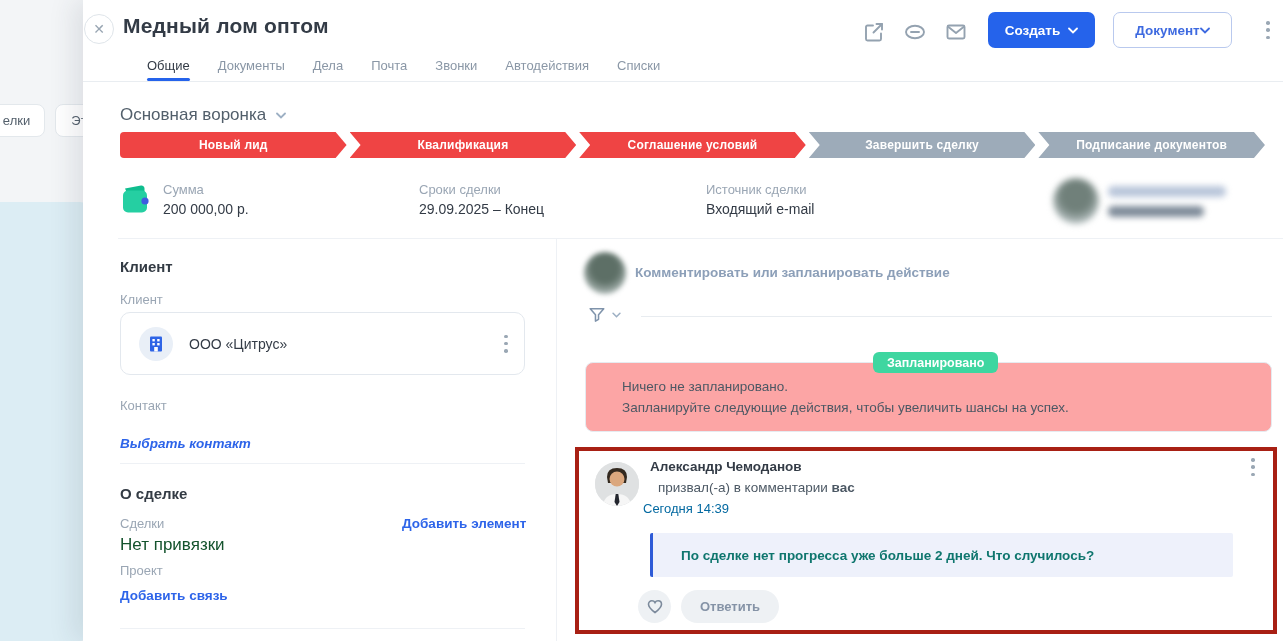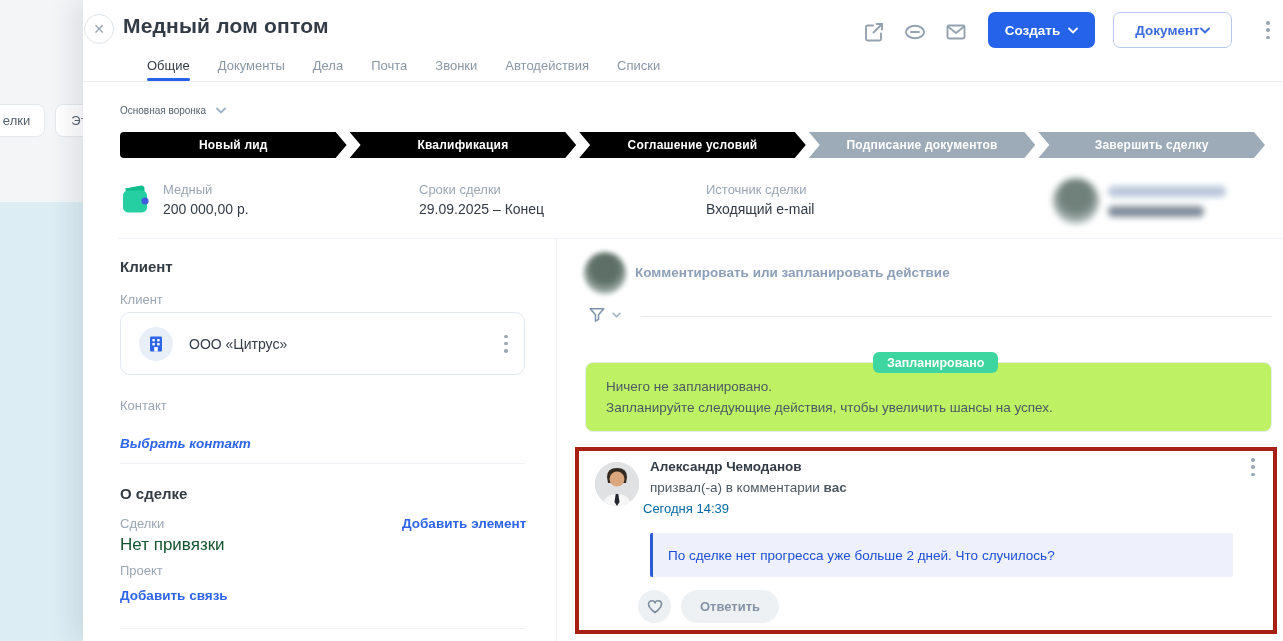--- a/index.html
+++ b/index.html
@@ -31,27 +31,27 @@
   
   .hicon { position:absolute; top:20px; width:24px; height:24px; color:#94a2b0; cursor:pointer; }
   .hicon svg { width:100%; height:100%; }
   .btn-create { position:absolute; left:988px; top:12px; width:107px; height:36px; background:#2563eb; border:none; border-radius:7px; color:#fff; font-size:13.5px; font-weight:700; display:flex; align-items:center; justify-content:center; gap:8px; cursor:pointer; }
   .btn-document { position:absolute; left:1113px; top:12px; width:119px; height:36px; background:#fff; border:1px solid #b9c9ee; border-radius:7px; color:#3e6ae0; font-size:13.5px; font-weight:700; display:flex; align-items:center; justify-content:center; gap:0; cursor:pointer; }
   .kebab { width:4px; height:18px; display:inline-flex; flex-direction:column; justify-content:space-between; cursor:pointer; }
   .kebab i { width:3.5px; height:3.5px; border-radius:50%; background:#9aa7b4; }
   .kebab-top { position:absolute; left:1266px; top:21px; }
 
   
-  .funnel-label { position:absolute; left:120px; top:105px; font-size:10px; color:#525f6b; display:flex; align-items:center; gap:10px; cursor:pointer; }
+  .funnel-label { position:absolute; left:120px; top:105px; font-size:17px; color:#525f6b; display:flex; align-items:center; gap:10px; cursor:pointer; }
   .chev { display:inline-block; }
   .pipeline { position:absolute; left:120px; top:132px; width:1145px; height:26px; display:flex; gap:3px; }
   .stage { flex:1; display:flex; align-items:center; justify-content:center; font-size:12px; font-weight:700; color:#fff; letter-spacing:.2px; cursor:pointer; }
   .stage.first { clip-path:polygon(0 0, calc(100% - 11px) 0, 100% 50%, calc(100% - 11px) 100%, 0 100%); border-radius:4px 0 0 4px; }
   .stage.mid { clip-path:polygon(0 0, calc(100% - 11px) 0, 100% 50%, calc(100% - 11px) 100%, 0 100%, 11px 50%); }
-  .stage.orange { background:#000000; }
+  .stage.orange { background:#ef4444; }
   .stage.gray { background:#9dabb9; }
 
   
   .wallet-icon { position:absolute; left:121px; top:184px; width:28px; height:30px; }
   .sum-label { position:absolute; font-size:13px; color:#9aa6b4; }
   .sum-value { position:absolute; font-size:14px; color:#333b46; }
   .resp-avatar { position:absolute; left:1053px; top:178px; width:46px; height:46px; border-radius:50%; background:radial-gradient(circle at 50% 40%, #70807a 0 40%, #b9c3c4 75%, #dfe5e6); filter:blur(3px); }
   .resp-line1 { position:absolute; left:1108px; top:186px; width:118px; height:11px; border-radius:5px; background:#b9c6da; filter:blur(3px); }
   .resp-line2 { position:absolute; left:1108px; top:206px; width:96px; height:11px; border-radius:5px; background:#7e8b99; filter:blur(3px); }
 
@@ -67,31 +67,31 @@
   .org-badge { width:34px; height:34px; border-radius:50%; background:#e9eff7; display:flex; align-items:center; justify-content:center; flex:none; }
   .client-name { font-size:14px; color:#333b46; flex:1; }
 
   
   .composer-avatar { position:absolute; left:584px; top:252px; width:42px; height:42px; border-radius:50%; background:radial-gradient(circle at 50% 40%, #5d6f66 0 40%, #a9b5b2 75%, #d8dedd); filter:blur(2.5px); }
   .composer-text { position:absolute; left:635px; top:265px; font-size:13.5px; font-weight:600; color:#8c9fb8; cursor:text; }
   .filter-btn { position:absolute; left:588px; top:306px; display:flex; align-items:center; gap:6px; color:#7f93ab; cursor:pointer; }
   .filter-hr { position:absolute; left:641px; top:316px; width:631px; height:1px; background:#e8ecf0; }
 
   .planned-badge { position:absolute; left:873px; top:352px; height:21px; padding:0 14px; background:#3ed6a0; border-radius:6px; color:#fff; font-size:12.5px; font-weight:700; display:flex; align-items:center; z-index:3; }
-  .planned-box { position:absolute; left:585px; top:362px; width:687px; height:70px; background:#bef264; border:1px solid #e6ebf0; border-radius:8px; padding:13px 20px; }
+  .planned-box { position:absolute; left:585px; top:362px; width:687px; height:70px; background:#fca5a5; border:1px solid #e6ebf0; border-radius:8px; padding:13px 36px; }
   .planned-box p { font-size:13.5px; color:#4c5864; line-height:21px; }
 
   .comment-block { position:absolute; left:575px; top:447px; width:702px; height:187px; border:4px solid #a82014; background:#fff; }
   .comment-avatar { position:absolute; left:16px; top:11px; width:44px; height:44px; border-radius:50%; overflow:hidden; background:#e3e5e6; }
   .c-name { position:absolute; left:71px; top:8px; font-size:13.5px; font-weight:700; color:#333b46; }
-  .c-action { position:absolute; left:71px; top:29px; font-size:13.5px; color:#4c5864; }
+  .c-action { position:absolute; left:79px; top:29px; font-size:13.5px; color:#4c5864; }
   .c-action b { font-weight:700; }
   .c-time { position:absolute; left:64px; top:50px; font-size:13px; color:#0369a1; }
   .kebab-comment { position:absolute; right:18px; top:7px; }
-  .c-quote { position:absolute; left:71px; top:82px; width:583px; height:44px; background:#eef1fb; border-left:3px solid #2e5bd7; border-radius:2px; display:flex; align-items:center; padding-left:15px; font-size:13.5px; color:#1d4ed8; }
+  .c-quote { position:absolute; left:71px; top:82px; width:583px; height:44px; background:#eef1fb; border-left:3px solid #2e5bd7; border-radius:2px; display:flex; align-items:center; padding-left:28px; font-size:13.5px; color:#0f766e;font-weight:bold; }
   .c-like { position:absolute; left:59px; top:139px; width:33px; height:33px; border-radius:50%; background:#eef1f4; border:none; display:flex; align-items:center; justify-content:center; color:#7c8a9c; cursor:pointer; }
   .c-reply { position:absolute; left:102px; top:139px; height:33px; padding:0 19px; border-radius:17px; background:#eef1f4; border:none; font-size:13px; font-weight:600; color:#8593a6; cursor:pointer; }
 </style>
 </head>
 <body>
 
 <div class="stage-canvas">
 
   <div class="bg-layer">
     <div class="bg-chip c1">
@@ -159,32 +159,32 @@
   <div class="funnel-label">
     <span>Основная воронка</span>
     <svg class="chev" width="10" height="7" viewBox="0 0 10 7" fill="none" stroke="#9db0c4" stroke-width="1.8" stroke-linecap="round">
         <path d="M1 1.5l4 4 4-4"></path>
       </svg>
   </div>
   <div class="pipeline">
     <div class="stage first orange">Новый лид</div>
     <div class="stage mid orange">Квалификация</div>
     <div class="stage mid orange">Соглашение условий</div>
+    <div class="stage mid gray">Завершить сделку</div>
     <div class="stage mid gray">Подписание документов</div>
-    <div class="stage mid gray">Завершить сделку</div>
   </div>
 
   <div class="wallet-icon">
     <svg viewBox="0 0 28 30" width="28" height="30">
         <path d="M4 4.5 L20 1.5 a3 3 0 0 1 3.5 3 V8 L6 9 Z" fill="#0fbd8e"></path>
         <rect x="2" y="6.5" width="24" height="22" rx="5" fill="#25cfa2"></rect>
         <circle cx="24" cy="17" r="3.6" fill="#3f5ce0"></circle>
       </svg>
   </div>
-  <div class="sum-label" style="left:163px; top:182px;">Медный</div>
+  <div class="sum-label" style="left:163px; top:182px;">Сумма</div>
   <div class="sum-value" style="left:163px; top:201px;">200 000,00 р.</div>
   <div class="sum-label" style="left:419px; top:182px;">Сроки сделки</div>
   <div class="sum-value" style="left:419px; top:201px;">29.09.2025 – Конец</div>
   <div class="sum-label" style="left:706px; top:182px;">Источник сделки</div>
   <div class="sum-value" style="left:706px; top:201px;">Входящий e-mail</div>
 
   <div class="resp-avatar"></div>
   <div class="resp-line1"></div>
   <div class="resp-line2"></div>
 

